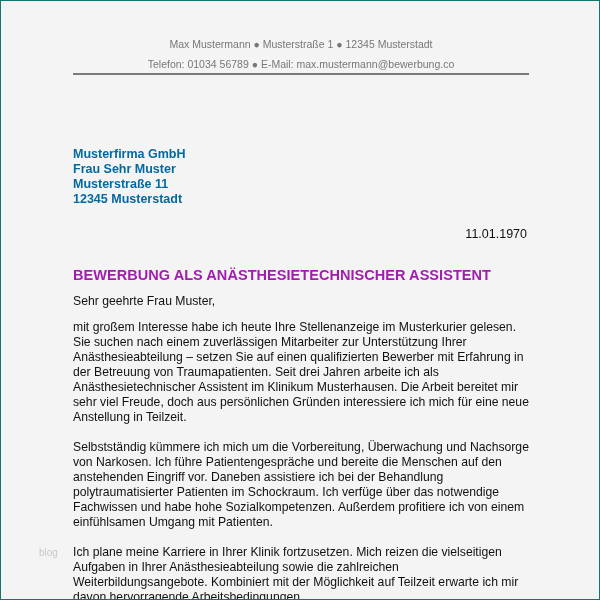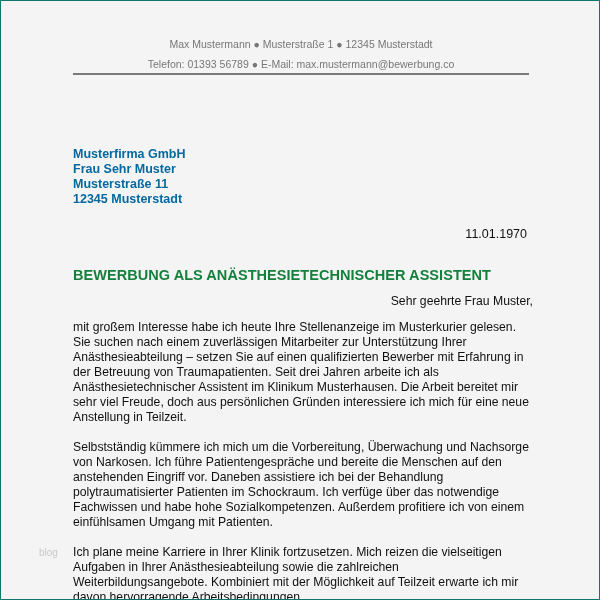--- a/index.html
+++ b/index.html
@@ -55,55 +55,54 @@
       right: 72px;
       font-size: 12.5px;
       color: #111;
     }
     .subject {
       position: absolute;
       top: 266px;
       left: 72px;
       font-weight: bold;
       font-size: 14.5px;
-      color: #15803d;
+      color: #a21caf;
       letter-spacing: 0.05px;
     }
     .body-text {
       position: absolute;
       top: 293px;
       left: 72px;
       width: 460px;
       font-size: 12.2px;
       line-height: 15px;
       color: #111;
     }
     .body-text p {
       margin: 0 0 15px 0;
     }
     .salutation {
       margin-bottom: 11px !important;
-      text-align: right;
     }
     .watermark {
       position: absolute;
       top: 546px;
       left: 38px;
       font-size: 10px;
       color: #c8c8c8;
     }
   </style>
 </head>
 <body>
 
 <div class="page">
 
   <div class="sender">
     <div>Max Mustermann ● Musterstraße 1 ● 12345 Musterstadt</div>
-    <div>Telefon: 01393 56789 ● E-Mail: max.mustermann@bewerbung.co</div>
+    <div>Telefon: 01034 56789 ● E-Mail: max.mustermann@bewerbung.co</div>
   </div>
 
   <div class="divider"></div>
 
   <div class="recipient">
     <div>Musterfirma GmbH</div>
     <div>Frau Sehr Muster</div>
     <div>Musterstraße 11</div>
     <div>12345 Musterstadt</div>
   </div>

